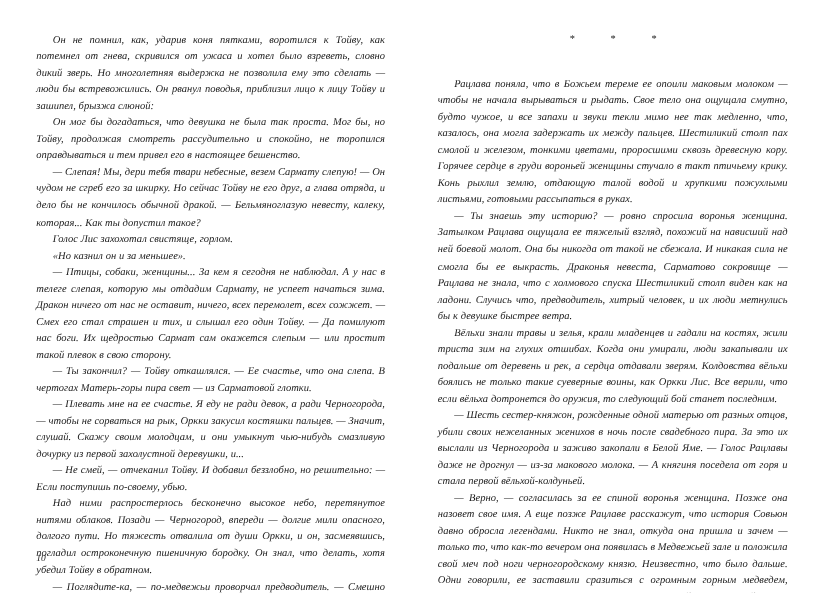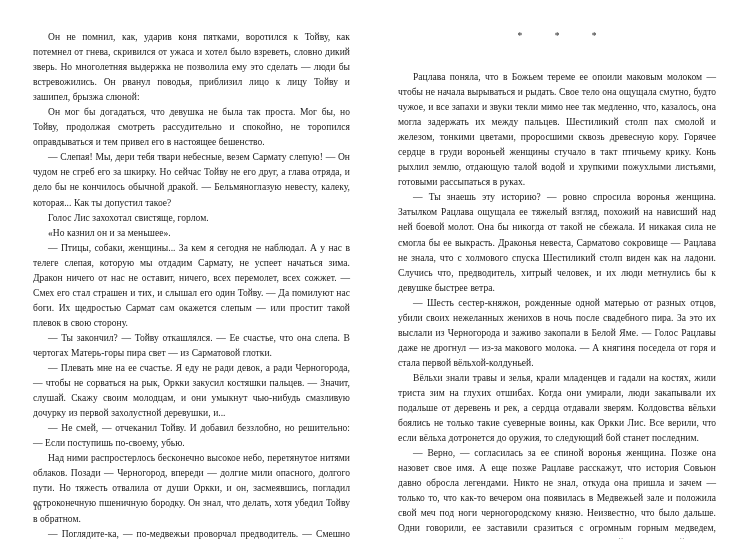--- a/index.html
+++ b/index.html
@@ -8,20 +8,21 @@
     background: #ffffff;
   }
   .book-spread {
     position: relative;
     width: 748px;
     height: 539px;
     background: #ffffff;
     overflow: hidden;
     font-family: "Liberation Serif", "DejaVu Serif", serif;
     color: #1a1a1a;
+    font-style: italic;
   }
   .page {
     position: absolute;
     top: 0;
     height: 540px;
     box-sizing: border-box;
   }
   .page-left {
     left: 0;
     width: 374px;
@@ -89,20 +90,20 @@
 
     </div>
     <div class="folio folio-left">10</div>
   </div>
 
   <div class="page page-right">
     <div class="divider">* * *</div>
     <div class="text-block">
       <p class="para">Рацлава поняла, что в Божьем тереме ее опоили маковым молоком — чтобы не начала вырываться и рыдать. Свое тело она ощущала смутно, будто чужое, и все запахи и звуки текли мимо нее так медленно, что, казалось, она могла задержать их между пальцев. Шестиликий столп пах смолой и железом, тонкими цветами, проросшими сквозь древесную кору. Горячее сердце в груди вороньей женщины стучало в такт птичьему крику. Конь рыхлил землю, отдающую талой водой и хрупкими пожухлыми листьями, готовыми рассыпаться в руках.</p>
       <p class="para">— Ты знаешь эту историю? — ровно спросила воронья женщина. Затылком Рацлава ощущала ее тяжелый взгляд, похожий на нависший над ней боевой молот. Она бы никогда от такой не сбежала. И никакая сила не смогла бы ее выкрасть. Драконья невеста, Сарматово сокровище — Рацлава не знала, что с холмового спуска Шестиликий столп виден как на ладони. Случись что, предводитель, хитрый человек, и их люди метнулись бы к девушке быстрее ветра.</p>
+      <p class="para">Вёльхи знали травы и зелья, крали младенцев и гадали на костях, жили триста зим на глухих отшибах. Когда они умирали, люди закапывали их подальше от деревень и рек, а сердца отдавали зверям. Колдовства вёльхи боялись не только такие суеверные воины, как Оркки Лис. Все верили, что если вёльха дотронется до оружия, то следующий бой станет последним.</p>
       <p class="para">— Шесть сестер-княжон, рожденные одной матерью от разных отцов, убили своих нежеланных женихов в ночь после свадебного пира. За это их выслали из Черногорода и заживо закопали в Белой Яме. — Голос Рацлавы даже не дрогнул — из-за макового молока. — А княгиня поседела от горя и стала первой вёльхой-колдуньей.</p>
-      <p class="para">Вёльхи знали травы и зелья, крали младенцев и гадали на костях, жили триста зим на глухих отшибах. Когда они умирали, люди закапывали их подальше от деревень и рек, а сердца отдавали зверям. Колдовства вёльхи боялись не только такие суеверные воины, как Оркки Лис. Все верили, что если вёльха дотронется до оружия, то следующий бой станет последним.</p>
       <p class="para">— Верно, — согласилась за ее спиной воронья женщина. Позже она назовет свое имя. А еще позже Рацлаве расскажут, что история Совьюн давно обросла легендами. Никто не знал, откуда она пришла и зачем — только то, что как-то вечером она появилась в Медвежьей зале и положила свой меч под ноги черногородскому князю. Неизвестно, что было дальше. Одни говорили, ее заставили сразиться с огромным горным медведем, похожим на того, что скалился со знамен Мариличей. Другие — ей велели дать бой дружинникам, и Совьюн одолела всех, кроме княжьего любимца Тойву.</p>
     </div>
 
   </div>
 
 </div>
 
 </body></html>

